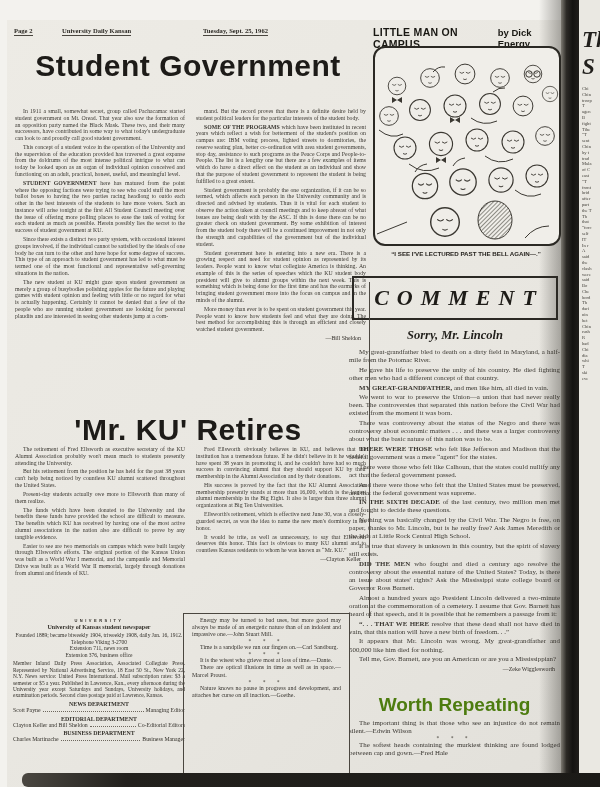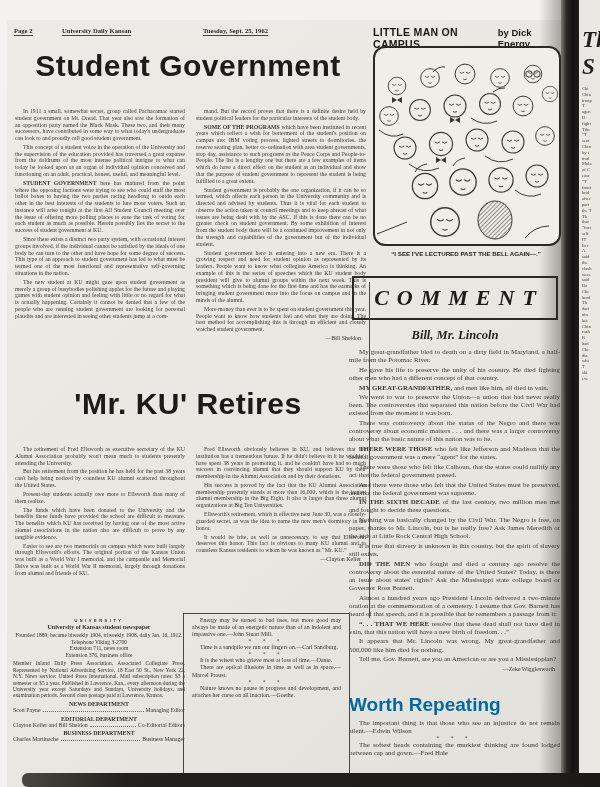--- a/index.html
+++ b/index.html
@@ -13,37 +13,37 @@
   .sliver-frags{font-size:4.6px;line-height:5.8px;padding-left:3px;color:#45423c;white-space:nowrap;}
   .bottom-band{position:absolute;left:22px;right:0;top:773px;height:14px;background:linear-gradient(to right,#4a4741,#23211d 18%,#1b1a17);border-radius:6px 0 0 6px;}
 
   .hdr-item{position:absolute;top:27px;font-weight:bold;font-size:6.6px;border-bottom:1px solid #4a463f;padding-bottom:1px;color:#2e2b26;}
   .cartoon-hdr{position:absolute;left:373px;top:26px;width:188px;display:flex;align-items:baseline;font-family:"Liberation Sans",sans-serif;font-weight:bold;color:#191813;}
   .cartoon-hdr .t1{font-size:10.5px;letter-spacing:0.3px;}
   .cartoon-hdr .t2{font-size:9.5px;}
 
   .big-head{position:absolute;left:10px;width:356px;text-align:center;font-family:"Liberation Sans",sans-serif;font-weight:bold;color:#1d1b18;letter-spacing:0.5px;}
   #sg-head{top:49px;font-size:30px;}
-  #ku-head{top:387px;font-size:30px;}
+  #ku-head{top:413px;font-size:30px;}
 
   .colblock{position:absolute;width:170px;text-align:justify;font-size:5.8px;line-height:6.75px;color:#3a3731;}
   .colblock p{text-indent:8px;margin-bottom:2.2px;}
   .lead{font-weight:bold;}
   .sig{text-align:right;padding-right:5px;font-size:5.9px;margin-top:1px;color:#332f2a;}
 
   .cartoon-panel{position:absolute;left:373px;top:46px;width:188px;height:200px;border:2px solid #2b2924;border-radius:12px;background:#f0eee9;overflow:hidden;}
   .cartoon-caption{position:absolute;left:371px;top:250px;width:190px;text-align:center;font-family:"Liberation Sans",sans-serif;font-weight:bold;font-size:6.2px;color:#27241f;}
 
   .comment-box{position:absolute;left:352px;top:276px;width:206px;height:44px;border:2px solid #2b2924;display:flex;align-items:center;justify-content:center;}
   .comment-box .word{font-style:italic;font-weight:bold;font-size:22px;letter-spacing:8px;padding-left:8px;color:#1e1c18;}
   .comment-sub{position:absolute;left:352px;top:328px;width:206px;text-align:center;font-weight:bold;font-style:italic;font-size:12.5px;color:#211f1b;}
   .comment-body{position:absolute;left:349px;top:348px;width:211px;text-align:justify;font-size:6.9px;line-height:8.1px;color:#3a3731;}
   .comment-body p{text-indent:10px;margin-bottom:1.6px;}
 
-  .wr-head{position:absolute;left:349px;top:694px;width:211px;font-family:"Liberation Sans",sans-serif;font-weight:bold;font-size:19px;color:#0369a1;}
+  .wr-head{position:absolute;left:349px;top:694px;width:211px;text-align:center;font-family:"Liberation Sans",sans-serif;font-weight:bold;font-size:19px;color:#4d7c0f;}
   .wr-body{position:absolute;left:349px;top:719px;width:211px;text-align:justify;font-size:6.9px;line-height:8.1px;}
   .wr-body p{text-indent:10px;}
   .sep-line{text-align:center;font-size:5.5px;letter-spacing:5px;line-height:6px;color:#4a463f;}
 
   .masthead{position:absolute;left:13px;top:618px;width:172px;color:#34312b;}
   .mh-univ{text-align:center;font-family:"Liberation Sans",sans-serif;font-size:4px;letter-spacing:2.5px;font-weight:bold;}
   .mh-logo{text-align:center;font-weight:bold;font-size:16.5px;line-height:16px;letter-spacing:-0.3px;color:#1f1d19;}
   .mh-tag{text-align:center;font-weight:bold;font-size:6px;margin-top:1px;}
   .mh-lines{text-align:center;font-size:5.5px;line-height:6.6px;margin-top:2px;}
   .mh-fine{text-align:justify;font-size:5.4px;line-height:6.4px;margin-top:2px;}
@@ -163,21 +163,21 @@
     <path class="sk" d="M40 124 q4 -7 12 -8 M78 118 q4 -7 12 -8 M58 24 q5 -6 12 -5 M118 44 q6 -5 12 -4"></path>
     <ellipse cx="120" cy="172" rx="17" ry="19" fill="url(#hatch)" stroke="#3b3832"></ellipse>
     <path class="sk" d="M2 186 l30 -12 M150 190 q10 -12 24 -12" stroke-width="1.6"></path>
   </svg>
 </div>
 <div class="cartoon-caption">“I SEE I'VE LECTURED PAST THE BELL AGAIN—.”</div>
 
 <div class="comment-box">
   <span class="word">COMMENT</span>
 </div>
-<div class="comment-sub">Bill, Mr. Lincoln</div>
+<div class="comment-sub">Sorry, Mr. Lincoln</div>
 <div class="comment-body">
   <div>
 
   <p><span class="lead"></span><span>My great-grandfather bled to death on a dirty field in Maryland, a half-mile from the Potomac River.</span></p>
       <p><span class="lead"></span><span>He gave his life to preserve the unity of his country. He died fighting other men who had a different concept of that country.</span></p>
       <p><span class="lead">MY GREAT-GRANDFATHER,</span><span> and men like him, all died in vain.</span></p>
       <p><span class="lead"></span><span>We went to war to preserve the Union—a union that had never really been. The controversies that separated this nation before the Civil War had existed from the moment it was born.</span></p>
       <p><span class="lead"></span><span>There was controversy about the status of the Negro and there was controversy about economic matters . . . and there was a larger controversy about what the basic nature of this nation was to be.</span></p>
       <p><span class="lead">THERE WERE THOSE</span><span> who felt like Jefferson and Madison that the federal government was a mere “agent” for the states.</span></p>
       <p><span class="lead"></span><span>There were those who felt like Calhoun, that the states could nullify any act that the federal government passed.</span></p>

